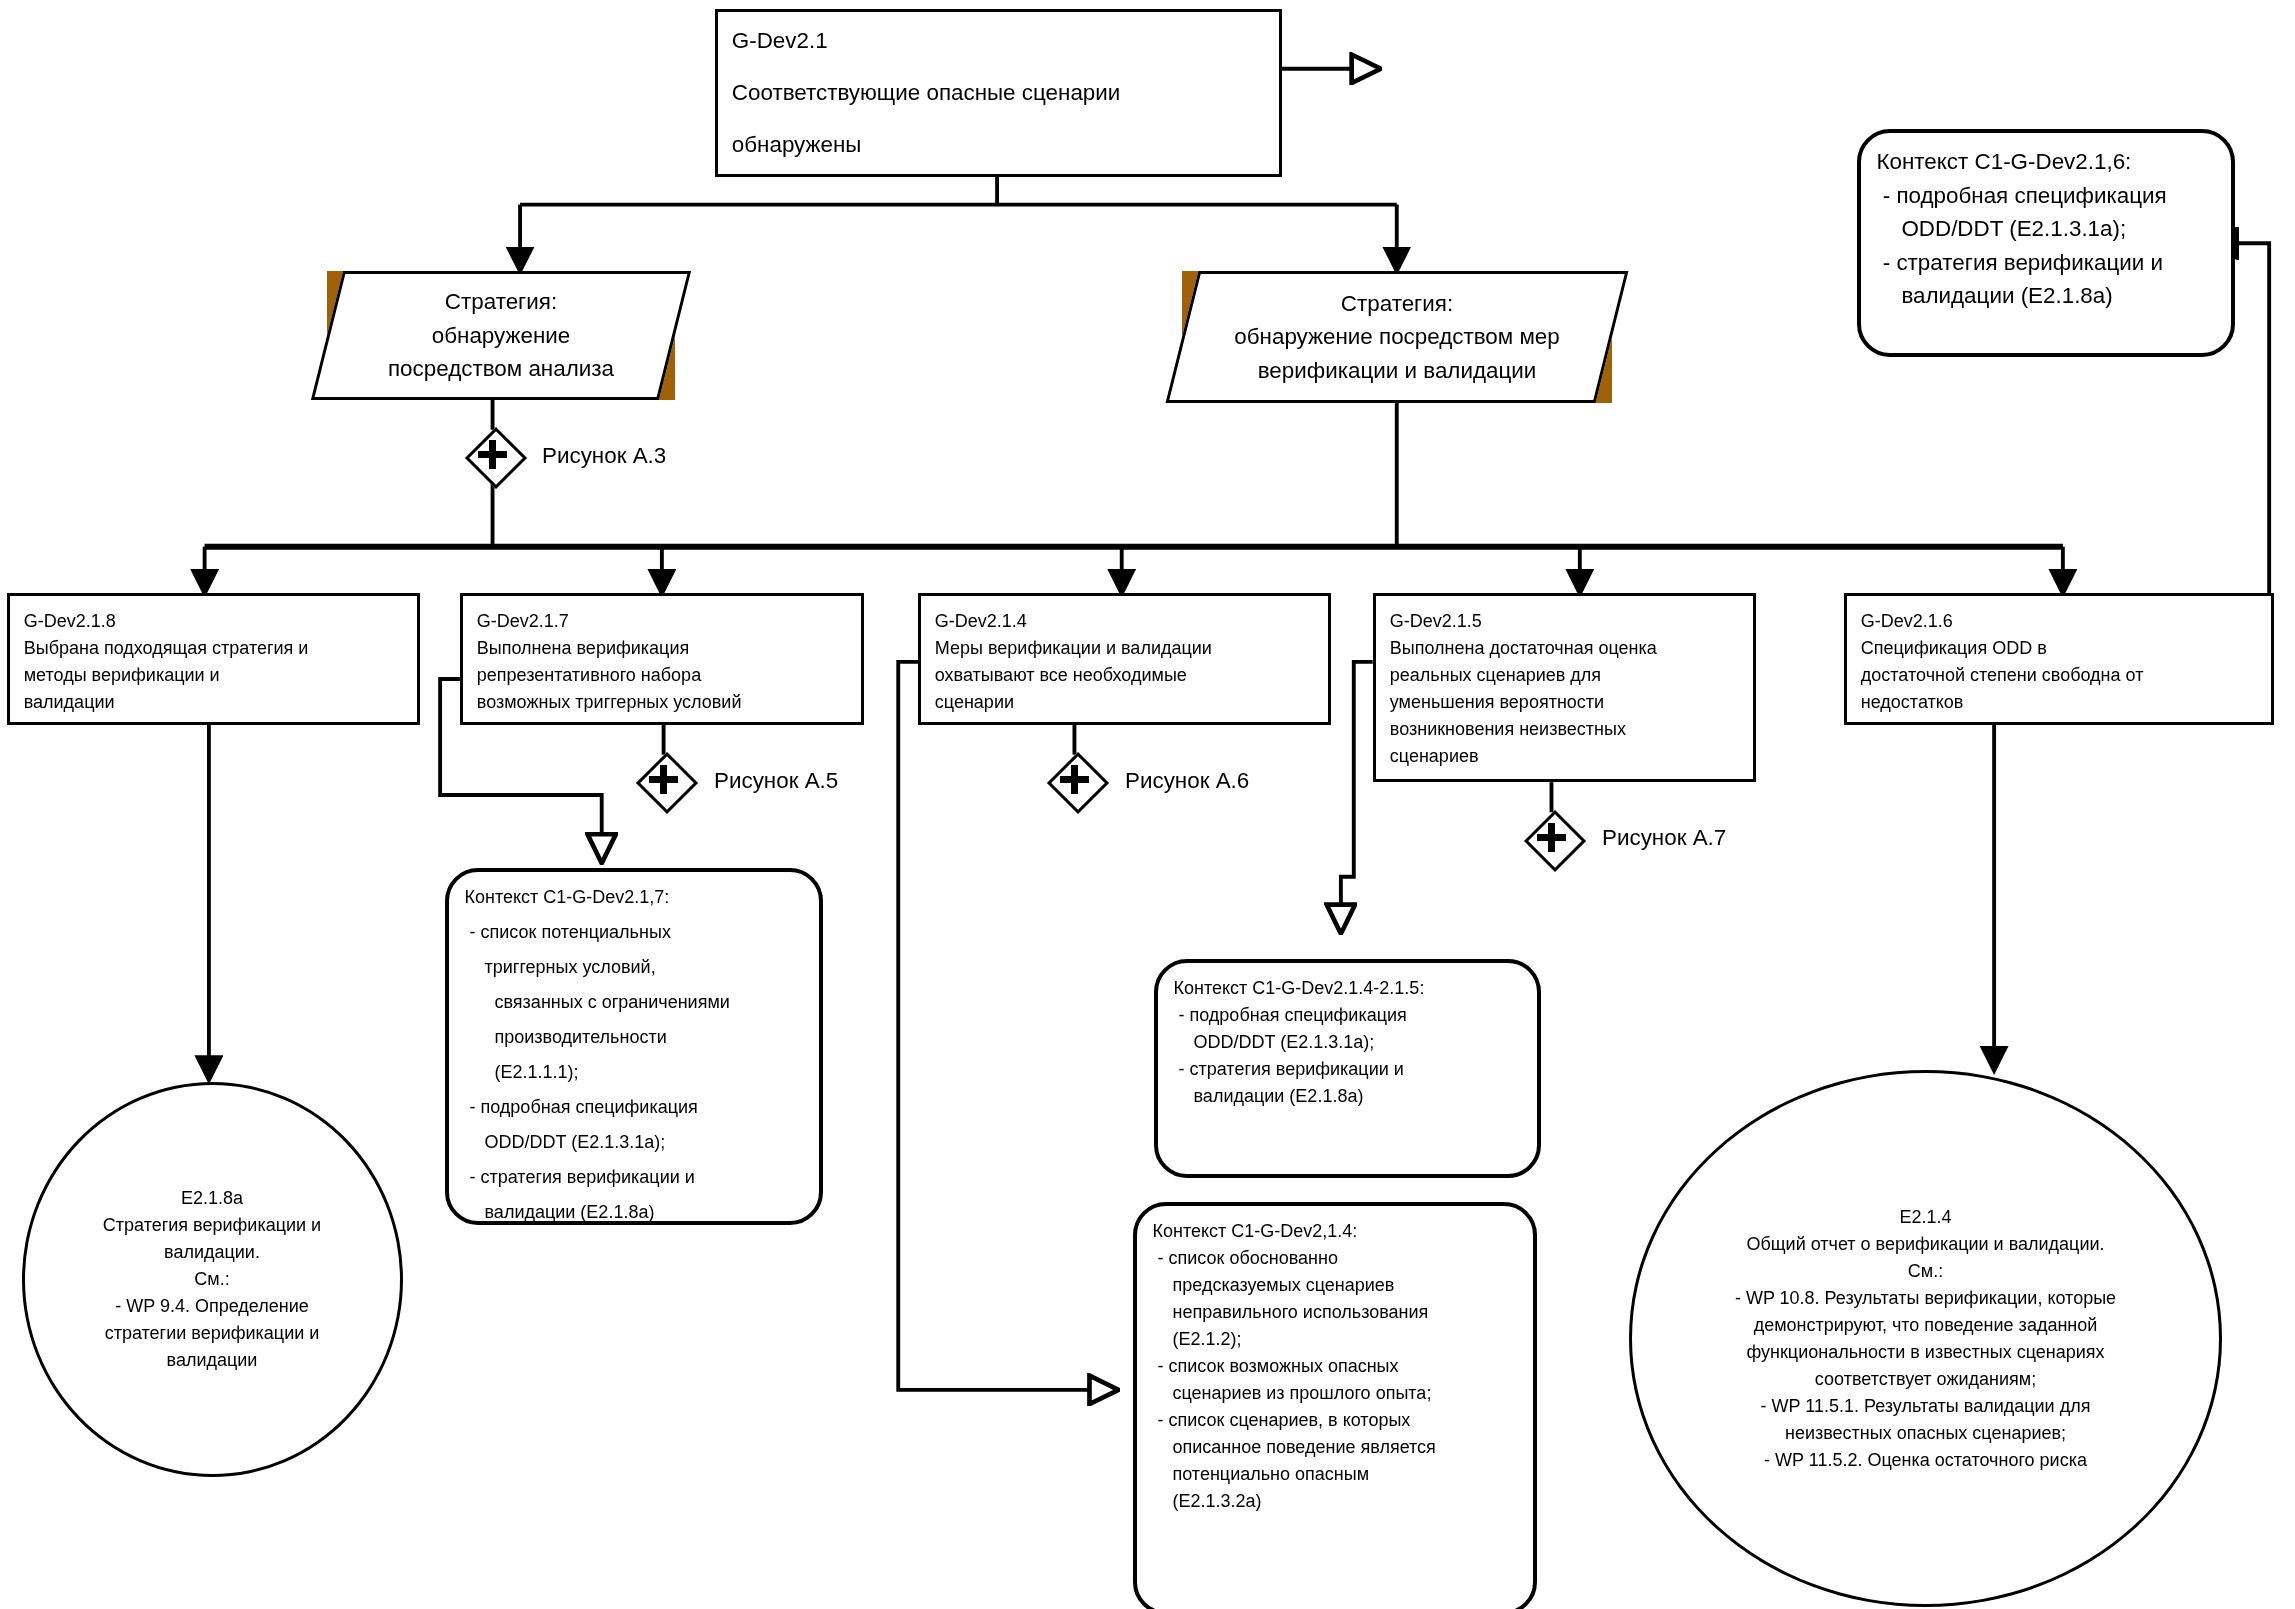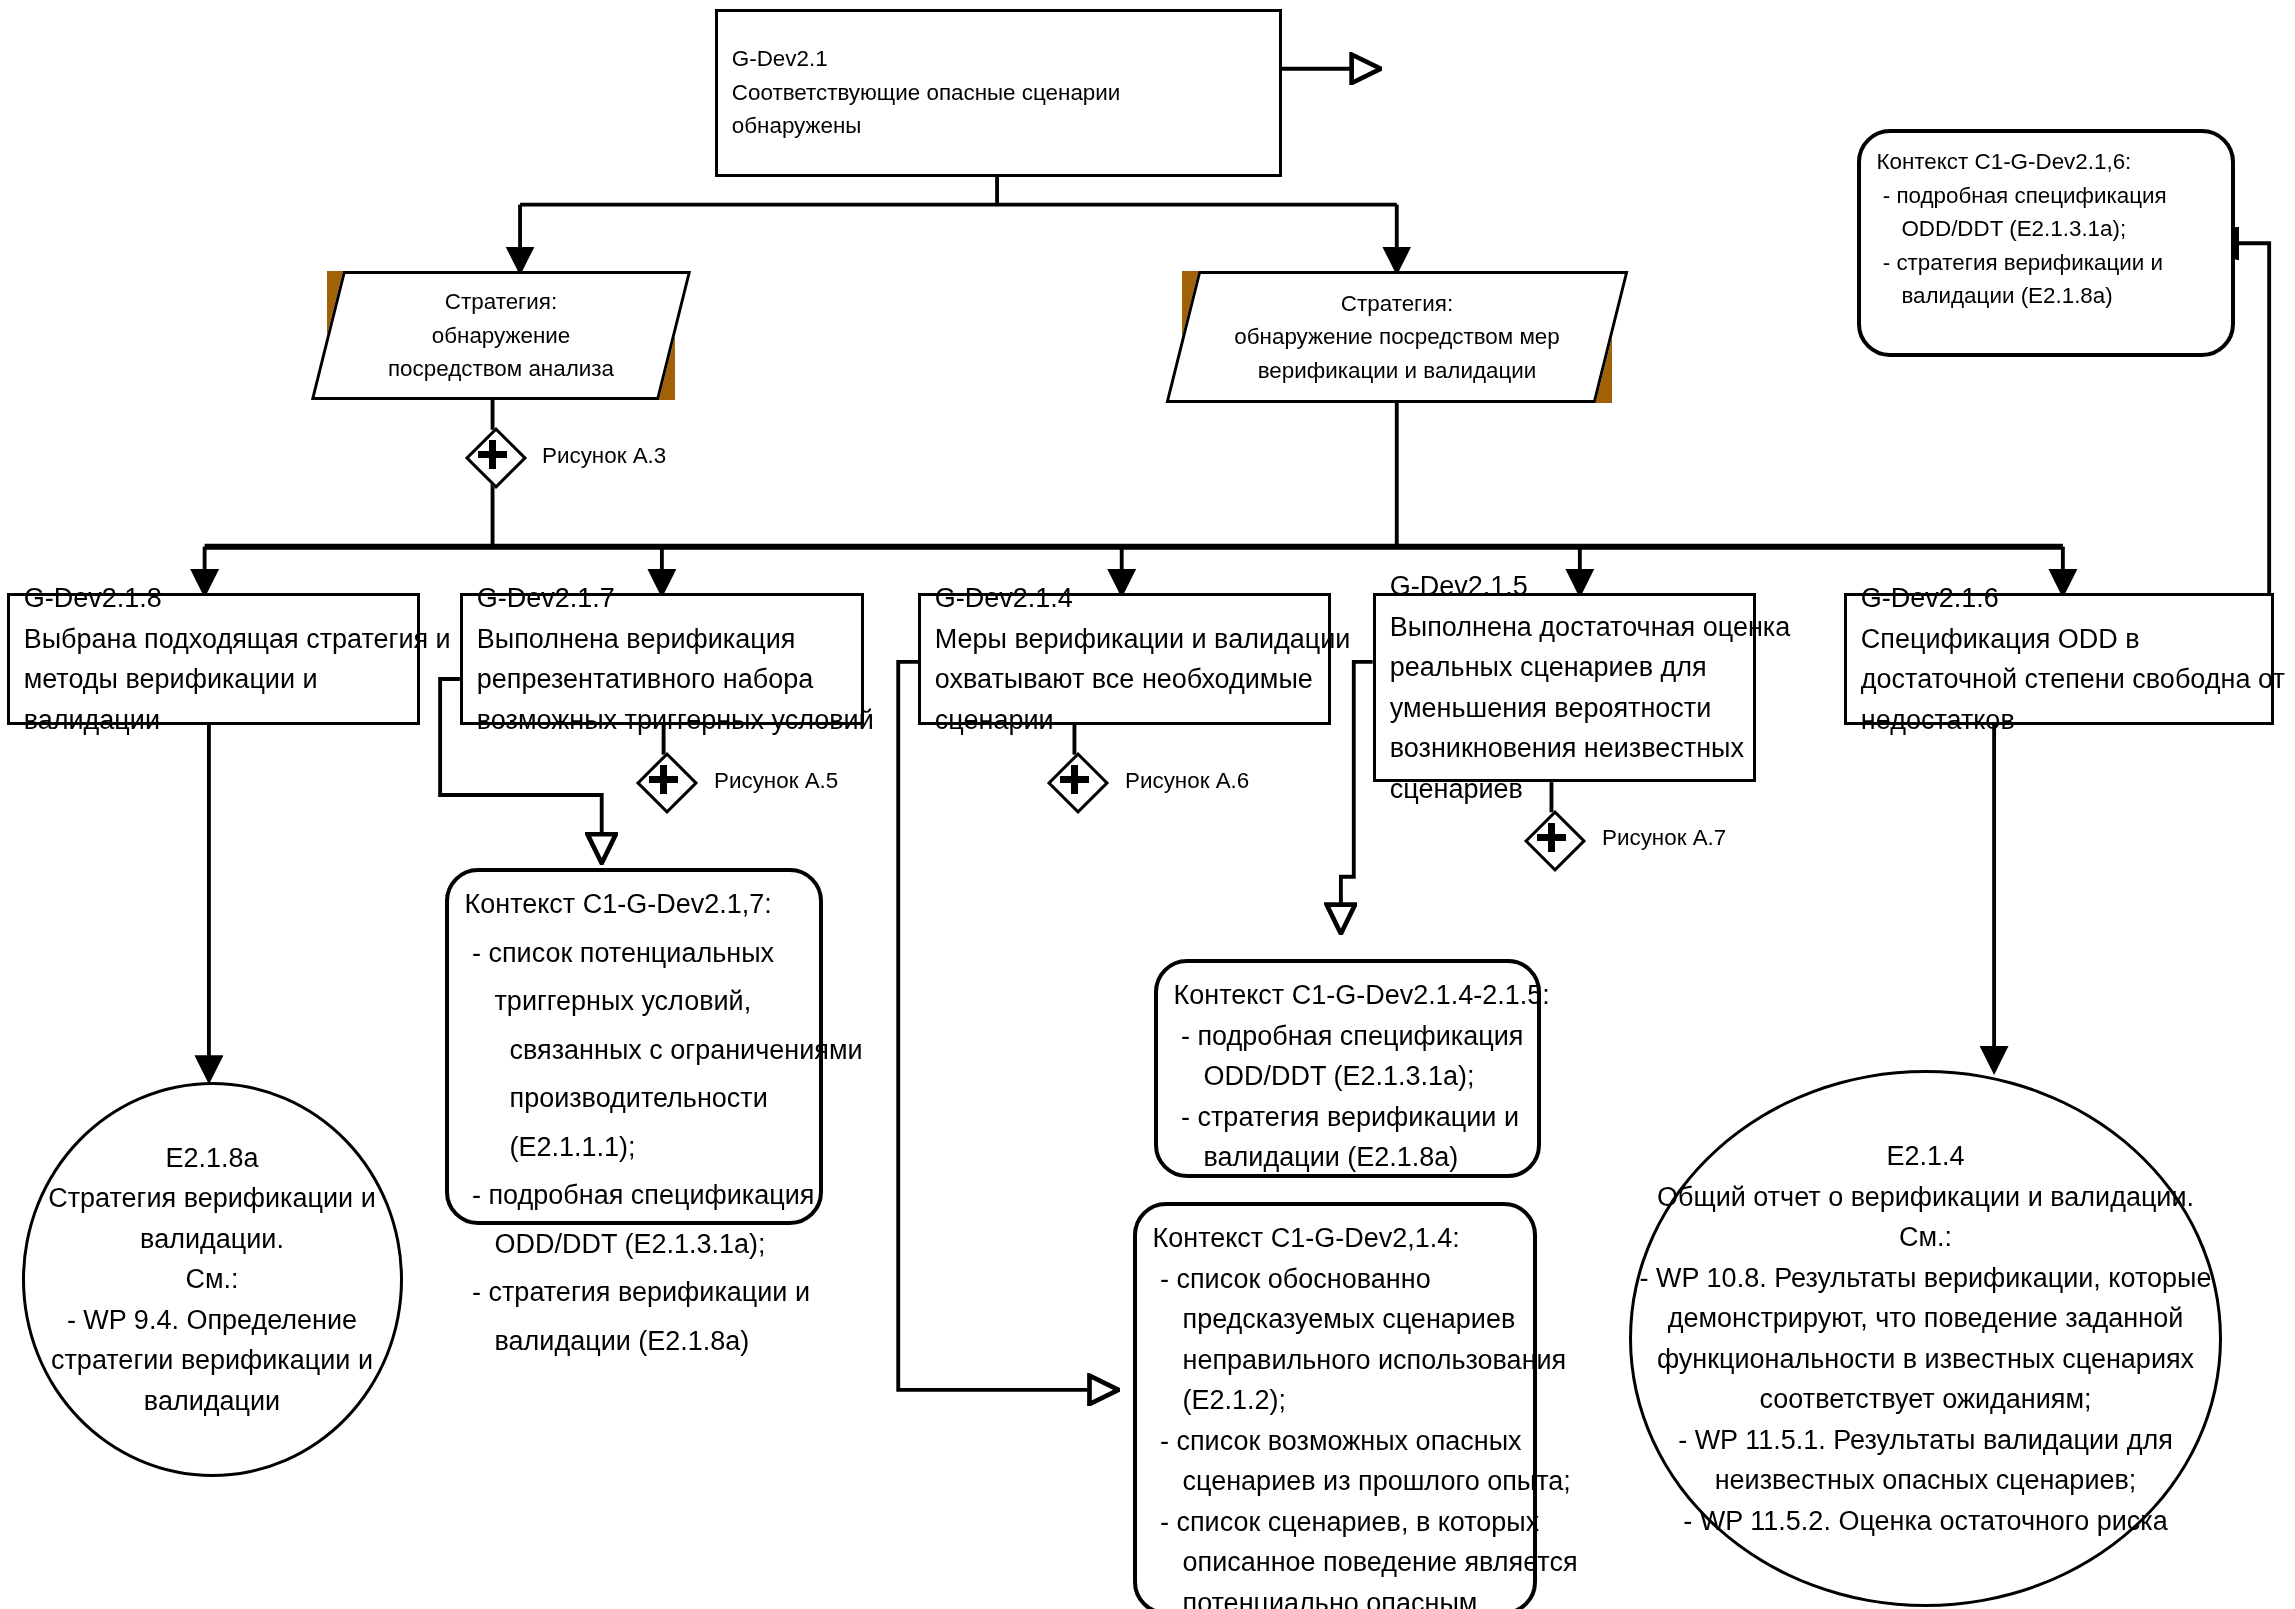--- a/index.html
+++ b/index.html
@@ -29,21 +29,21 @@
     box-sizing: border-box;
     display: flex;
     flex-direction: column;
     justify-content: center;
   }
   
   .goal {
     border: 3.4px solid #000;
     background: #fff;
     padding: 12px 13.8px;
-    justify-content: center;
+    justify-content: space-between;
   }
   .goal .line, .ctx .line, .sol .line, .strat .line {
     line-height: 1.50;
     white-space: pre;
   }
   .goal .line { text-align: left; }
   
   .ctx {
     border: 4.3px solid #000;
     border-radius: 33px;
@@ -105,21 +105,21 @@
     position: absolute;
     left: 23px; top: 12px;
     width: 6.9px; height: 29px;
     background: #000;
   }
   .marker-label {
     position: absolute;
     white-space: nowrap;
   }
   .fs-md { font-size: 22.4px; }
-  .fs-sm { font-size: 27px; }
+  .fs-sm { font-size: 18px; }
 </style>
 </head>
 <body>
 
 <div id="canvas">
 
   <svg class="wires" viewBox="0 0 2670 1872">
     <defs>
       <marker id="arrFilled" viewBox="0 0 12 12" refX="10" refY="6" markerWidth="7.5" markerHeight="7.5" orient="auto-start-reverse">
         <path d="M 0 0 L 12 6 L 0 12 z" fill="#000"></path>

